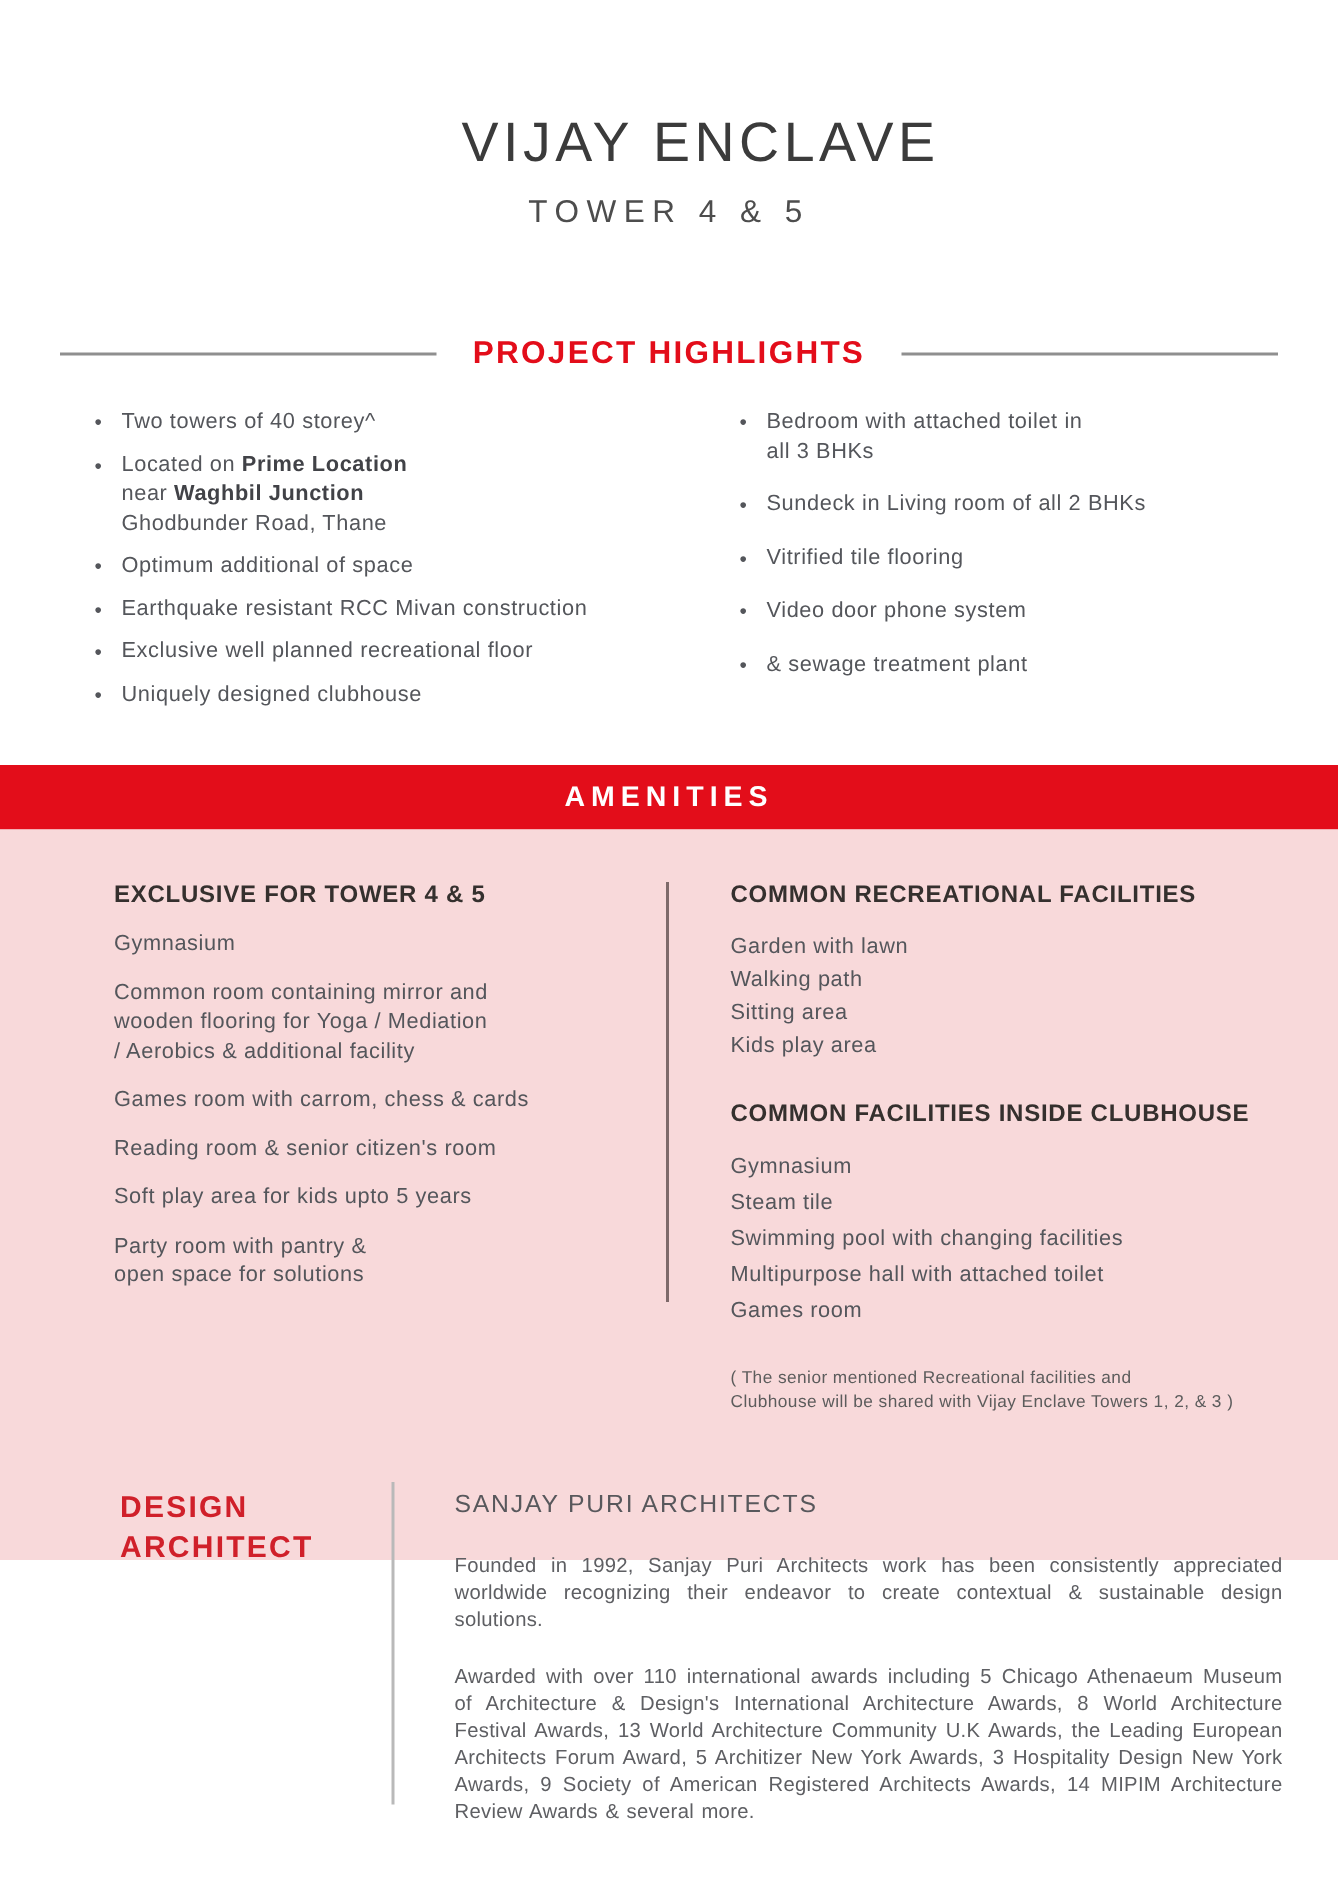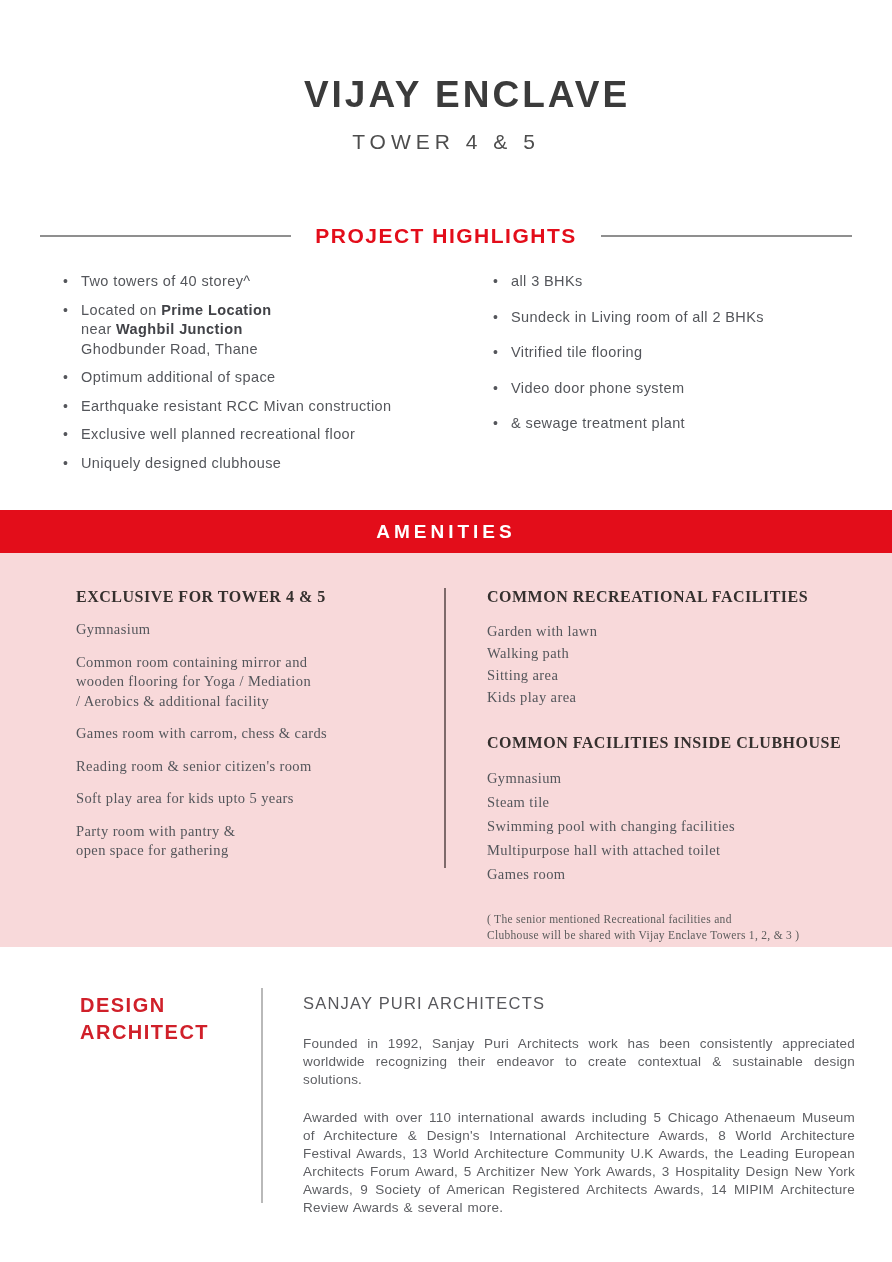--- a/index.html
+++ b/index.html
@@ -9,21 +9,21 @@
     width: 892px;
     height: 1262px;
     background: #ffffff;
     font-family: "Liberation Sans", sans-serif;
     overflow: hidden;
   }
 
   
   .hdr { position: absolute; top: 74px; left: 0; right: 0; text-align: center; }
   .title {
-    margin: 0; font-size: 37px; font-weight: bold;
+    margin: 0; font-size: 37px; font-weight: normal;
     letter-spacing: 3px; color: #3b3b3b; padding-left: 42px;
   }
   .subtitle {
     margin-top: 14px; font-size: 21px; letter-spacing: 5px; color: #4d4d4d;
   }
 
   
   .rule-heading {
     position: absolute; top: 224px; left: 40px; right: 40px;
     display: flex; align-items: center;
@@ -51,23 +51,22 @@
   .b { font-weight: bold; color: #414247; }
 
   
   .banner {
     position: absolute; top: 510px; left: 0; right: 0; height: 43px;
     background: var(--accent, #e30d1a); color: #ffffff;
     display: flex; align-items: center; justify-content: center;
     font-size: 19px; font-weight: bold; letter-spacing: 4px;
   }
   .pink {
-    position: absolute; top: 553px; left: 0; right: 0; height: 394px;
+    position: absolute; top: 553px; left: 0; right: 0; height: 487px;
     background: var(--pink, #f8d9da);
-    font-family: Liberation Serif, serif;
   }
   .amen-col-left { position: absolute; left: 76px; top: 35px; width: 360px; }
   .amen-divider {
     position: absolute; left: 444px; top: 35px; height: 280px; width: 2px;
     background: #7e6a6a;
   }
   .amen-col-right { position: absolute; left: 487px; top: 35px; right: 26px; }
   .amen-h {
     margin: 0 0 14px 0; font-size: 16px; font-weight: bold;
     letter-spacing: 0.5px; color: #35302e; white-space: nowrap;
@@ -144,20 +143,21 @@
             <div class="line"><span>Exclusive well planned recreational floor</span></div>
           </li>
           <li>
             <div class="line"><span>Uniquely designed clubhouse</span></div>
           </li>
         </ul>
     </div>
     <div class="hl-col-right">
       <ul class="bullets spread">
           <li>
+            <div class="line"><span>Bedroom with attached toilet in</span></div>
             <div class="line"><span>all 3 BHKs</span></div>
           </li>
           <li>
             <div class="line"><span>Sundeck in Living room of all 2 BHKs</span></div>
           </li>
           <li>
             <div class="line"><span>Vitrified tile flooring</span></div>
           </li>
           <li>
             <div class="line"><span>Video door phone system</span></div>
@@ -186,21 +186,21 @@
             <div class="line"><span>Games room with carrom, chess &amp; cards</span></div>
           </li>
           <li>
             <div class="line"><span>Reading room &amp; senior citizen's room</span></div>
           </li>
           <li>
             <div class="line"><span>Soft play area for kids upto 5 years</span></div>
           </li>
           <li>
             <div class="line"><span>Party room with pantry &amp;</span></div>
-            <div class="line"><span>open space for gathering</span></div>
+            <div class="line"><span>open space for solutions</span></div>
           </li>
         </ul>
     </div>
     <div class="amen-divider"></div>
     <div class="amen-col-right">
       <h3 class="amen-h">COMMON RECREATIONAL FACILITIES</h3>
       <ul class="amen-list tight">
           <li>
             <div class="line"><span>Garden with lawn</span></div>
           </li>

